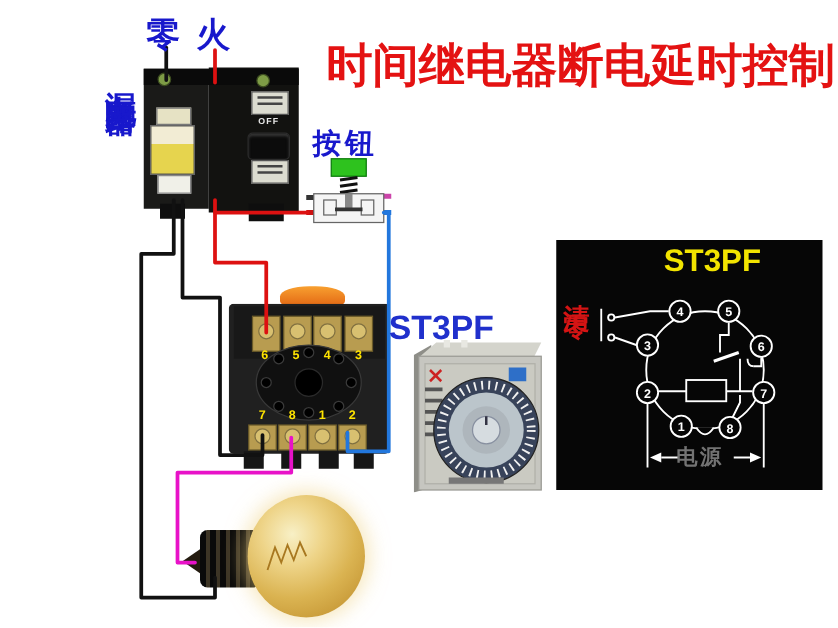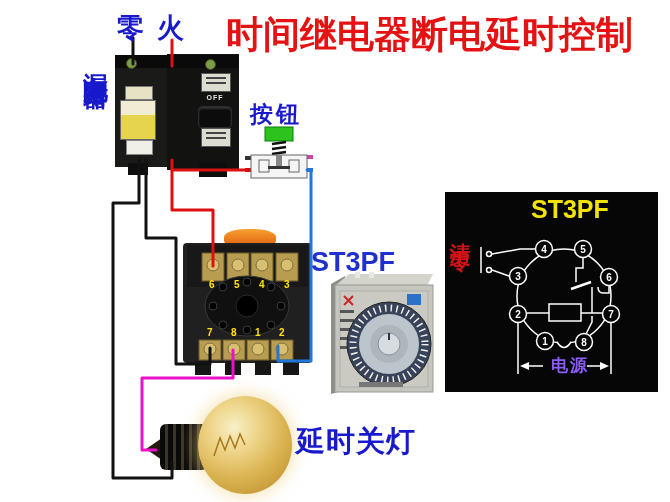--- a/index.html
+++ b/index.html
@@ -1,21 +1,21 @@
 <!DOCTYPE html>
 <html><head>
 <meta charset="utf-8">
 <style>
   html,body{margin:0;padding:0;background:#fff;}
   .stage{position:relative;width:670px;height:502px;background:#ffffff;overflow:hidden;
          font-family:"Liberation Sans","DejaVu Sans",sans-serif;}
   .abs{position:absolute;}
   
-  .title{left:226px;top:10px;width:442px;font-size:37px;font-weight:bold;color:#e41212;
-         letter-spacing:0px;white-space:nowrap;z-index:7;}
+  .title{left:226px;top:28px;width:442px;font-size:37px;font-weight:bold;color:#e41212;
+         letter-spacing:0px;white-space:nowrap;z-index:7;text-align:right;}
   .blue-label{color:#1818cc;font-weight:bold;z-index:7;white-space:nowrap;}
   .lbl-neutral{left:117px;top:10px;font-size:27px;}
   .lbl-live{left:157px;top:10px;font-size:27px;}
   .lbl-breaker{left:83px;top:53px;font-size:25px;writing-mode:vertical-rl;text-orientation:upright;
                letter-spacing:3px;line-height:1;}
   .lbl-button{left:250px;top:99px;font-size:23px;letter-spacing:3px;}
   .lbl-st3pf{left:311px;top:247px;font-size:27px;color:#2030cc;}
   .lbl-bulb{left:296px;top:422px;font-size:29px;letter-spacing:1px;}
   
   .breaker{left:113px;top:52px;width:127px;height:126px;z-index:2;}
@@ -39,22 +39,22 @@
         background:linear-gradient(#f8a030,#e06010);border-radius:45% 45% 35% 35%;}
   .socket{left:183px;top:243px;width:129px;height:134px;z-index:2;}
   .socket .num{position:absolute;font-size:10px;font-weight:bold;color:#ffe400;z-index:3;}
   
   .device{left:331px;top:272px;width:108px;height:122px;z-index:2;}
   
   .panel{left:445px;top:192px;width:213px;height:200px;background:#060606;z-index:2;}
   .panel .ptitle{left:86px;top:3px;font-size:25px;font-weight:bold;color:#f2e400;}
   .panel .reset{left:5px;top:34px;font-size:21px;font-weight:bold;color:#d41414;
       writing-mode:vertical-rl;text-orientation:upright;letter-spacing:8px;line-height:1;}
-  .panel .power{left:96px;top:162px;width:48px;text-align:right;font-size:17px;font-weight:bold;
-      color:#8b5cf6;letter-spacing:2px;}
+  .panel .power{left:96px;top:162px;width:48px;text-align:left;font-size:17px;font-weight:bold;
+      color:#737373;letter-spacing:2px;}
   
   .bulb-tip{left:146px;top:438px;width:0;height:0;border-right:16px solid #241c10;
       border-top:11px solid transparent;border-bottom:11px solid transparent;z-index:2;}
   .bulb-base{left:160px;top:424px;width:48px;height:46px;border-radius:6px;z-index:2;
       background:repeating-linear-gradient(90deg,#0a0a0a 0 5px,#3d3526 5px 8px);}
   .bulb-glass{left:198px;top:396px;width:94px;height:98px;border-radius:50%;z-index:2;
       background:radial-gradient(circle at 38% 32%,#f8f0c6 0%,#eed488 28%,#dab351 58%,#c89a38 82%,#b8862a 100%);
       box-shadow:0 0 16px 3px rgba(238,210,130,.55);}
   .wires{left:0;top:0;z-index:5;}
   svg{display:block;}
@@ -63,21 +63,20 @@
 <body>
 
 <div class="stage">
 
   <div class="abs title">时间继电器断电延时控制</div>
   <div class="abs blue-label lbl-neutral">零</div>
   <div class="abs blue-label lbl-live">火</div>
   <div class="abs blue-label lbl-breaker">漏电断路器</div>
   <div class="abs blue-label lbl-button">按钮</div>
   <div class="abs blue-label lbl-st3pf">ST3PF</div>
-  <div class="abs blue-label lbl-bulb">延时关灯</div>
 
   <div class="abs breaker">
     <div class="abs pole-l"></div>
     <div class="abs pole-r"></div>
     <div class="abs topstrip"></div>
     <div class="abs screw" style="left:13px;top:6px;"></div>
     <div class="abs screw" style="left:92px;top:7px;"></div>
     <div class="abs stick1"></div>
     <div class="abs stick2"></div>
     <div class="abs stick3"></div>

